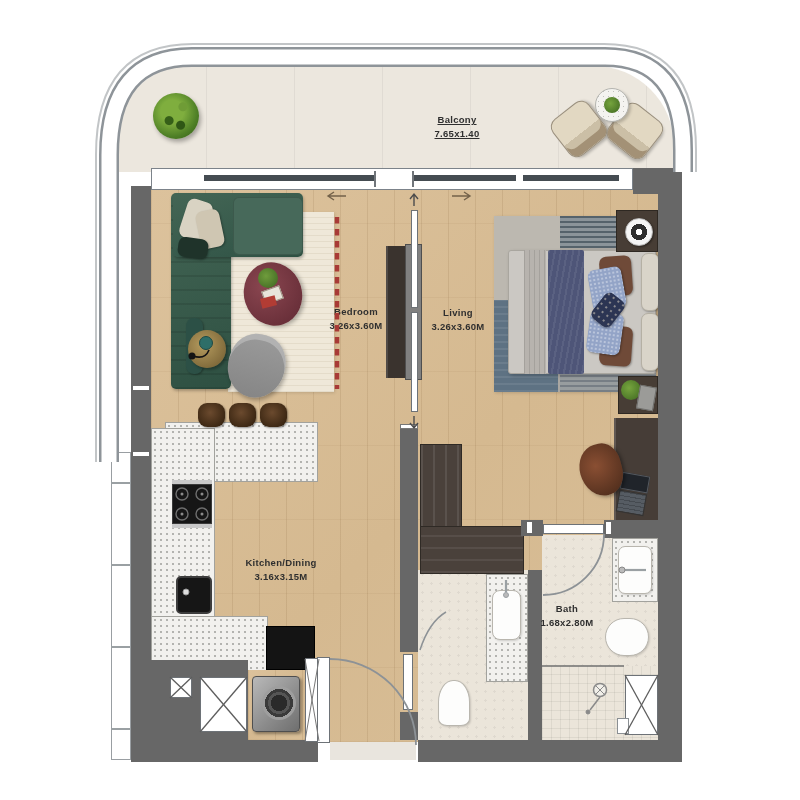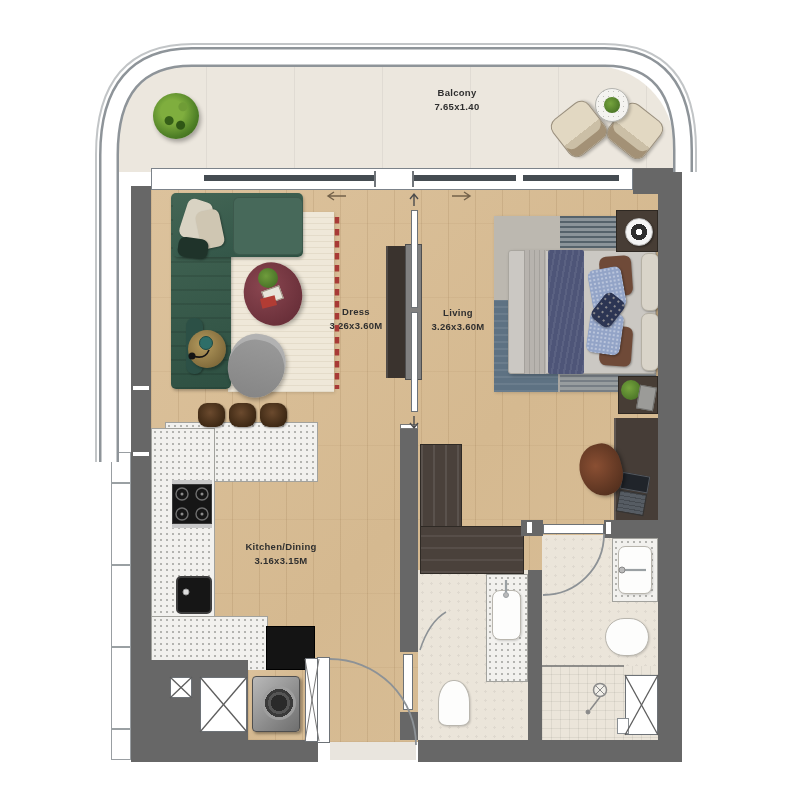--- a/index.html
+++ b/index.html
@@ -147,35 +147,39 @@
   <div class="abs terrazzo" style="left:612px;top:538px;width:46px;height:64px;"></div>
   <div class="abs fixture" style="left:618px;top:546px;width:34px;height:48px;border-radius:7px;"></div>
   <div class="abs fixture" style="left:605px;top:618px;width:44px;height:38px;border-radius:19px;"></div>
 
   <div class="abs" style="left:153px;top:93px;width:46px;height:46px;border-radius:50%;background:radial-gradient(circle at 35% 60%,#355f18 4px, transparent 5px),radial-gradient(circle at 65% 30%,#6f9c36 4px, transparent 5px),radial-gradient(circle at 60% 70%,#2f5715 4px, transparent 5px),radial-gradient(circle at 42% 40%,#7fae3e 0 30%,#4e7f26 65%,#2f5715 100%);box-shadow:2px 3px 4px rgba(0,0,0,0.3);"></div>
   <div class="abs" style="left:556px;top:106px;width:46px;height:46px;border-radius:10px;background:linear-gradient(180deg,#e2d8c2 0 60%,#cbbfa6 60%);border:1px solid #9a8f7c;box-sizing:border-box;transform:rotate(-38deg);box-shadow:inset 0 -9px 0 rgba(90,60,30,0.35), 2px 2px 3px rgba(0,0,0,0.25);"></div>
   <div class="abs" style="left:612px;top:108px;width:46px;height:46px;border-radius:10px;background:linear-gradient(180deg,#e2d8c2 0 60%,#cbbfa6 60%);border:1px solid #9a8f7c;box-sizing:border-box;transform:rotate(38deg);box-shadow:inset 0 -9px 0 rgba(90,60,30,0.35), 2px 2px 3px rgba(0,0,0,0.25);"></div>
   <div class="abs" style="left:595px;top:88px;width:34px;height:34px;border-radius:50%;background:radial-gradient(rgba(120,120,115,0.4) 0.7px, transparent 1px) 0 0/5px 5px,#f4f3f0;border:1px solid #b5b5b0;box-sizing:border-box;box-shadow:2px 2px 3px rgba(0,0,0,0.2);"></div>
   <div class="abs" style="left:604px;top:97px;width:16px;height:16px;border-radius:50%;background:radial-gradient(circle at 40% 40%,#76a43e,#3d661f);"></div>
 
-  <div class="abs label" style="left:397px;top:86px;">
+  <div class="abs label" style="left:397px;top:113px;text-decoration:underline;">
     <span>Balcony</span>
     <span>7.65x1.40</span>
   </div>
   <div class="abs label" style="left:296px;top:305px;">
-    <span>Dress</span>
+    <span>Bedroom</span>
     <span>3.26x3.60M</span>
   </div>
   <div class="abs label" style="left:398px;top:306px;">
     <span>Living</span>
     <span>3.26x3.60M</span>
   </div>
-  <div class="abs label" style="left:221px;top:540px;">
+  <div class="abs label" style="left:221px;top:556px;">
     <span>Kitchen/Dining</span>
     <span>3.16x3.15M</span>
+  </div>
+  <div class="abs label" style="left:507px;top:602px;">
+    <span>Bath</span>
+    <span>1.68x2.80M</span>
   </div>
 
   <svg class="abs" width="800" height="800" viewBox="0 0 800 800" style="left:0;top:0;pointer-events:none;z-index:40;">
 
     <path d="M 96 462 L 96 155 Q 96 44 193 44 L 604 44 Q 696 44 696 150 L 696 172" fill="none" stroke="#c2c5c7" stroke-width="2"></path>
     <path d="M 109 462 L 109 155 Q 109 57 192 57 L 605 57 Q 683 57 683 150 L 683 172" fill="none" stroke="#8e9499" stroke-width="20"></path>
     <path d="M 109 462 L 109 155 Q 109 57 192 57 L 605 57 Q 683 57 683 150 L 683 172" fill="none" stroke="#ffffff" stroke-width="15"></path>
 
     <g stroke="#9aa0a3" stroke-width="2">
       <line x1="111" y1="483" x2="131" y2="483"></line>

